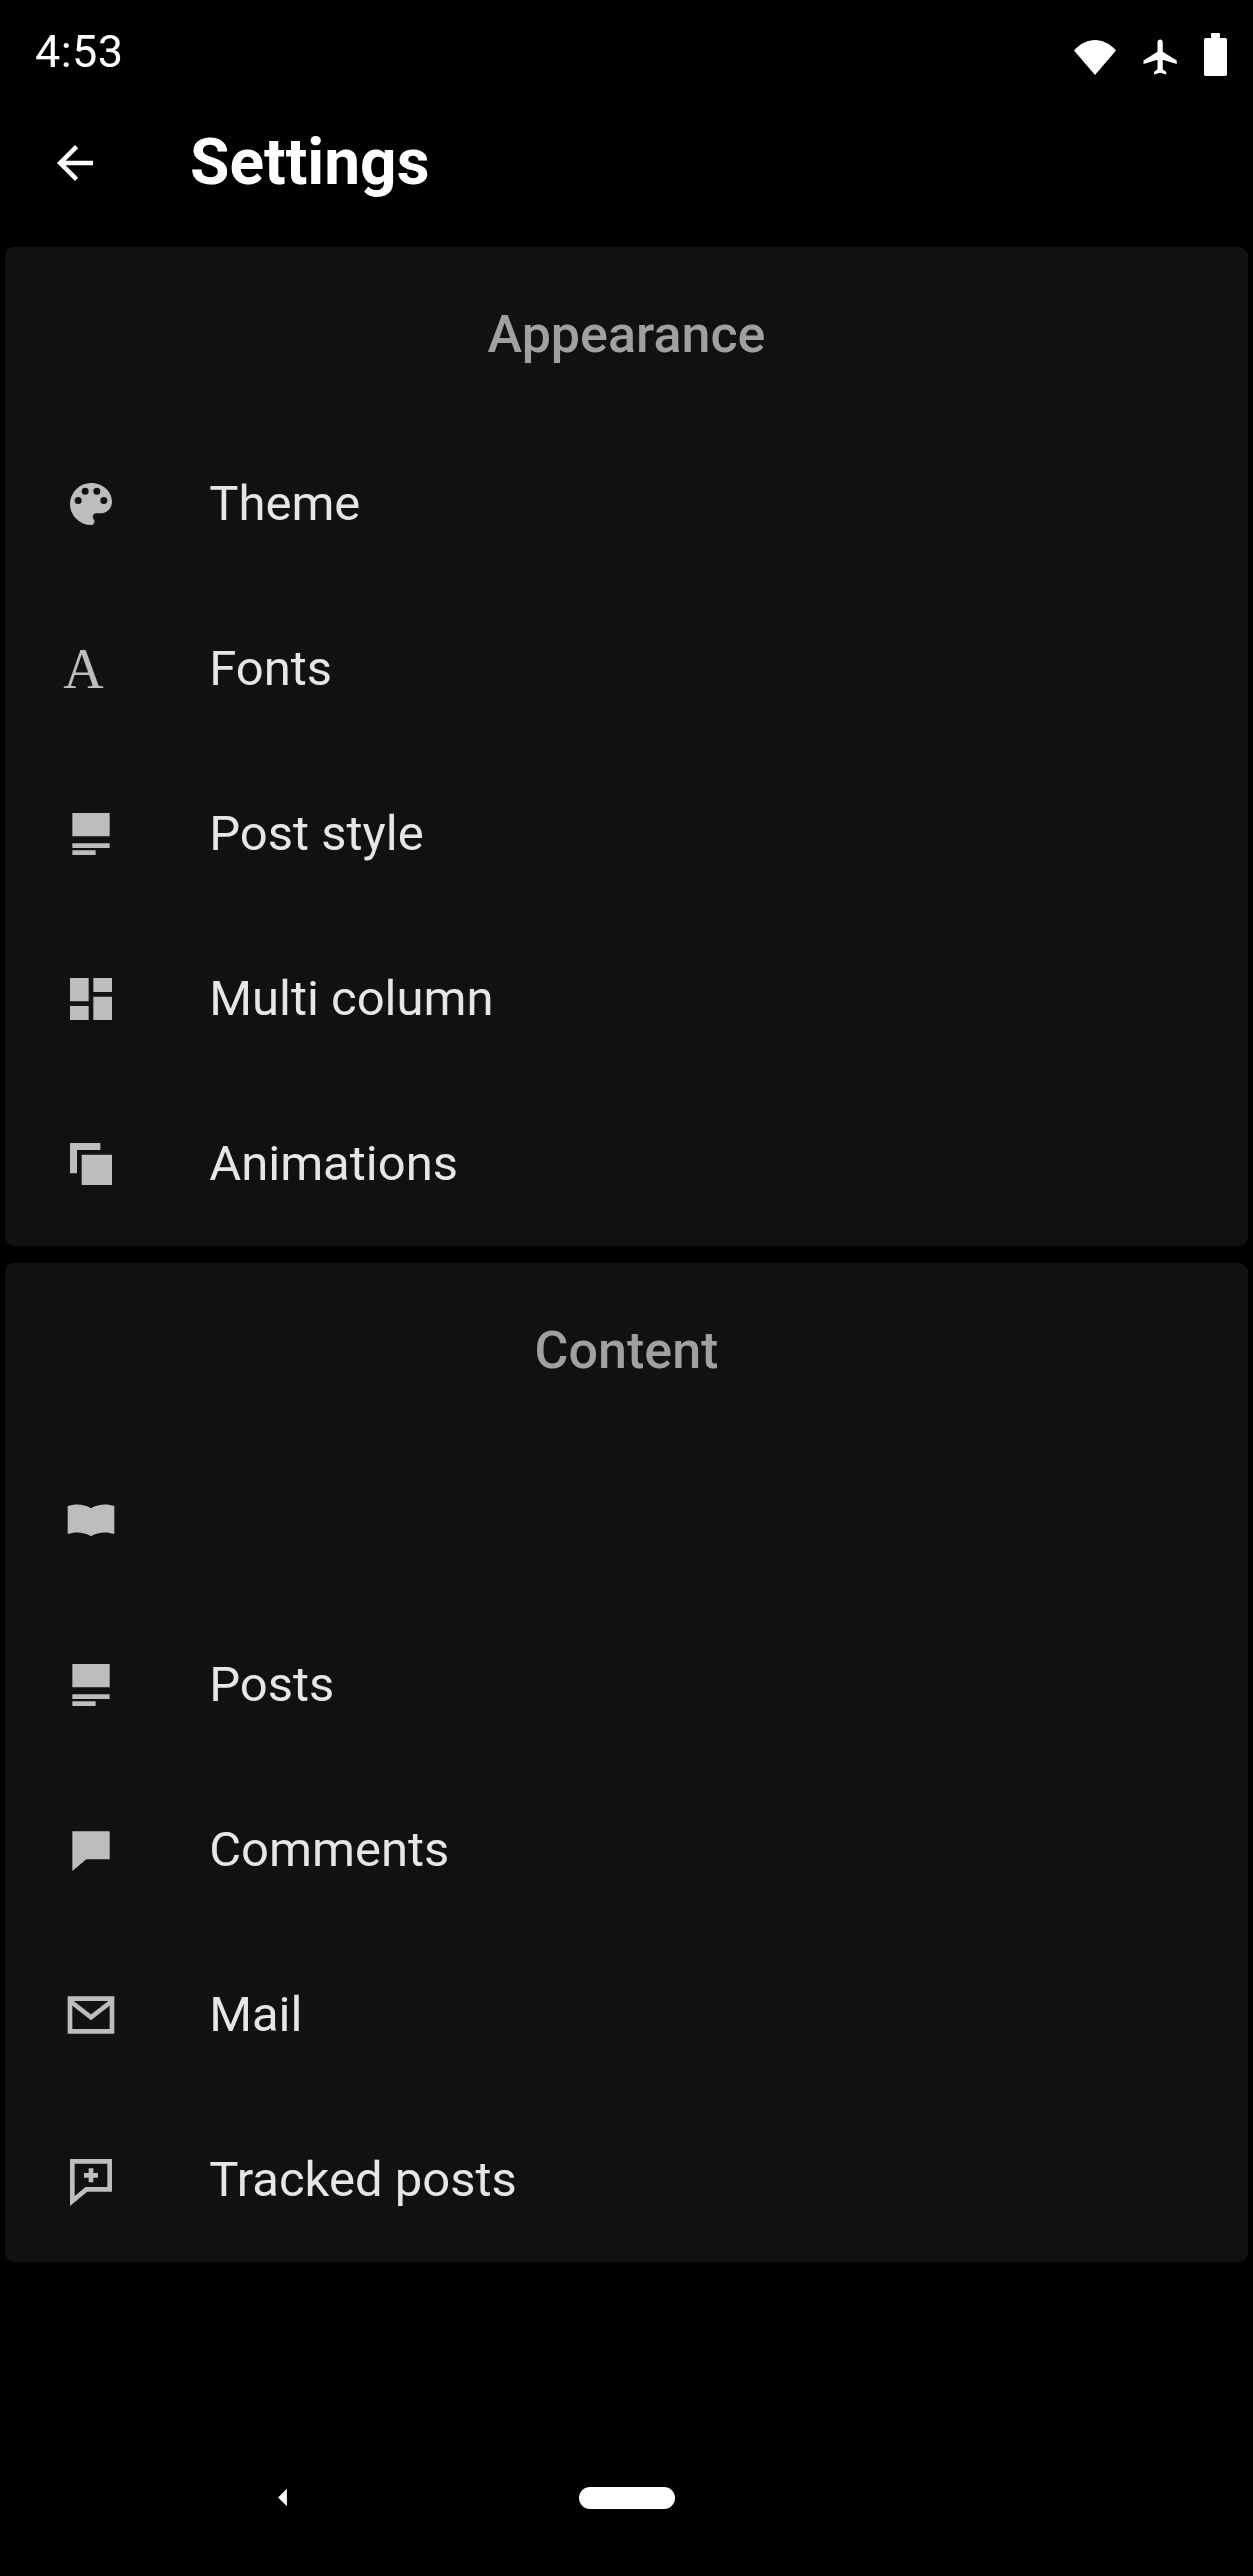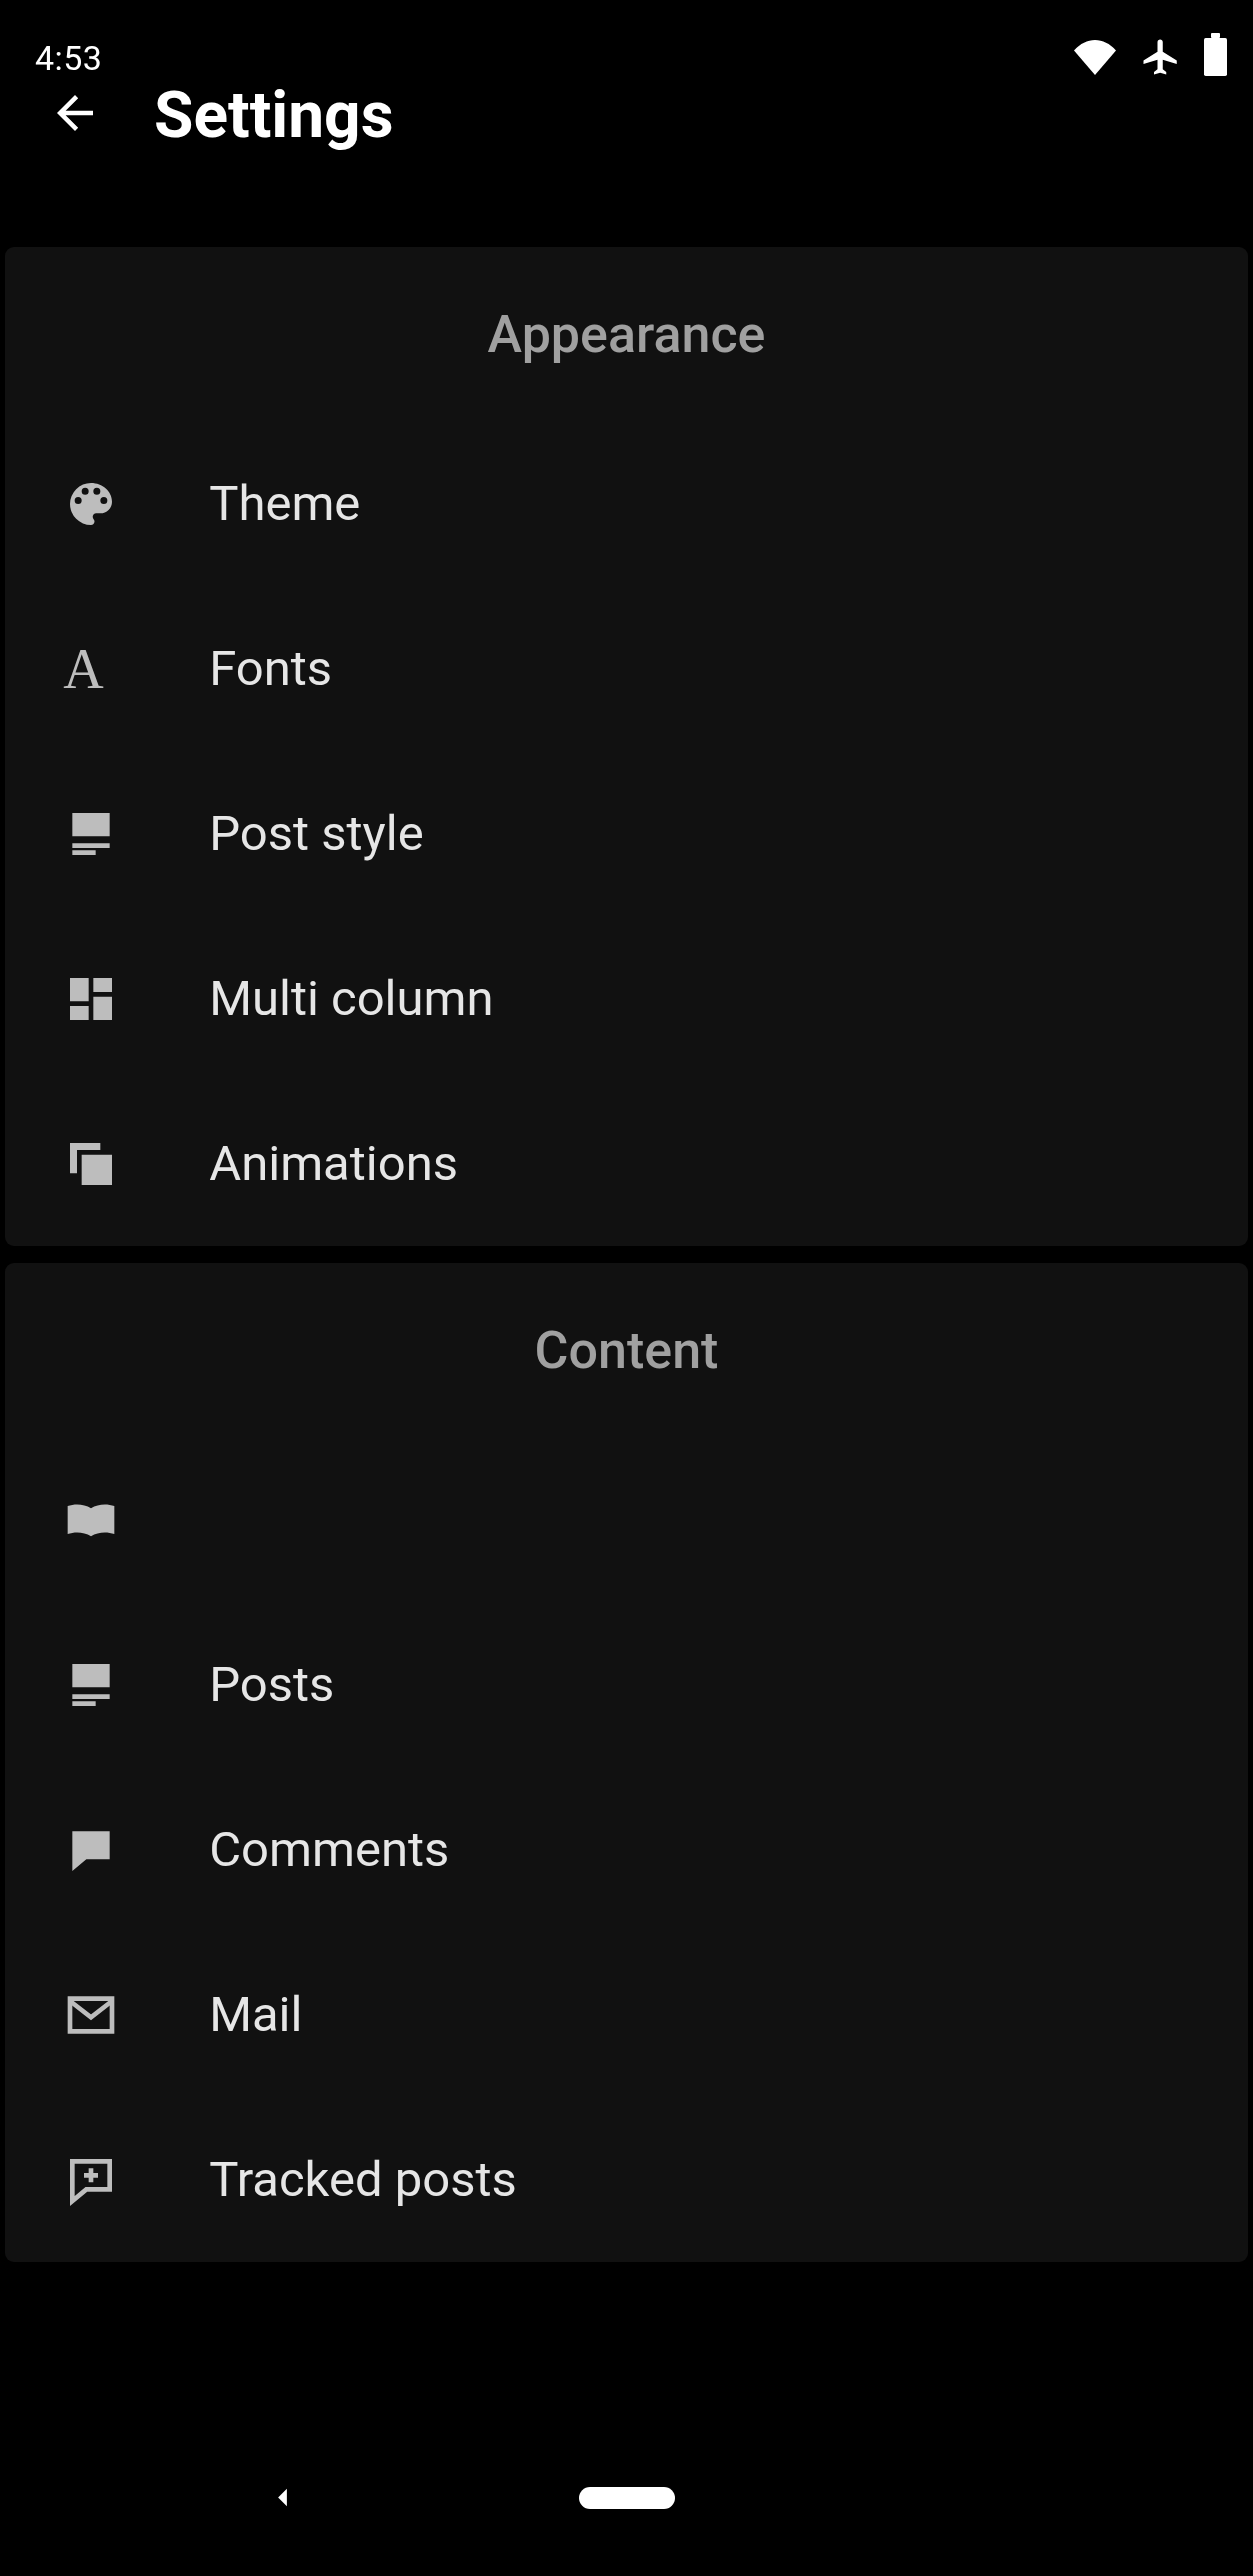--- a/index.html
+++ b/index.html
@@ -12,33 +12,34 @@
     overflow: hidden;
   }
 
   
   .status-bar {
     height: 78px;
     display: flex;
     align-items: flex-end;
     justify-content: space-between;
     padding: 0 26px 0 35px;
-    font-size: 34px;
+    font-size: 45px;
     font-weight: 400;
     letter-spacing: 0.4px;
   }
   .status-right { display: flex; align-items: center; gap: 22.6px; }
   .status-right svg, .status-right .batt { display: block; }
 
   
   .app-bar {
     height: 169px;
     display: flex;
+    align-items: center;
     padding-left: 40px;
-    gap: 44px;
+    gap: 80px;
   }
   .app-bar-title {
     font-size: 64px;
     font-weight: 700;
   }
   .back-btn {
     width: 70px; height: 70px;
     display: flex; align-items: center; justify-content: center;
     color: #ffffff;
   }

